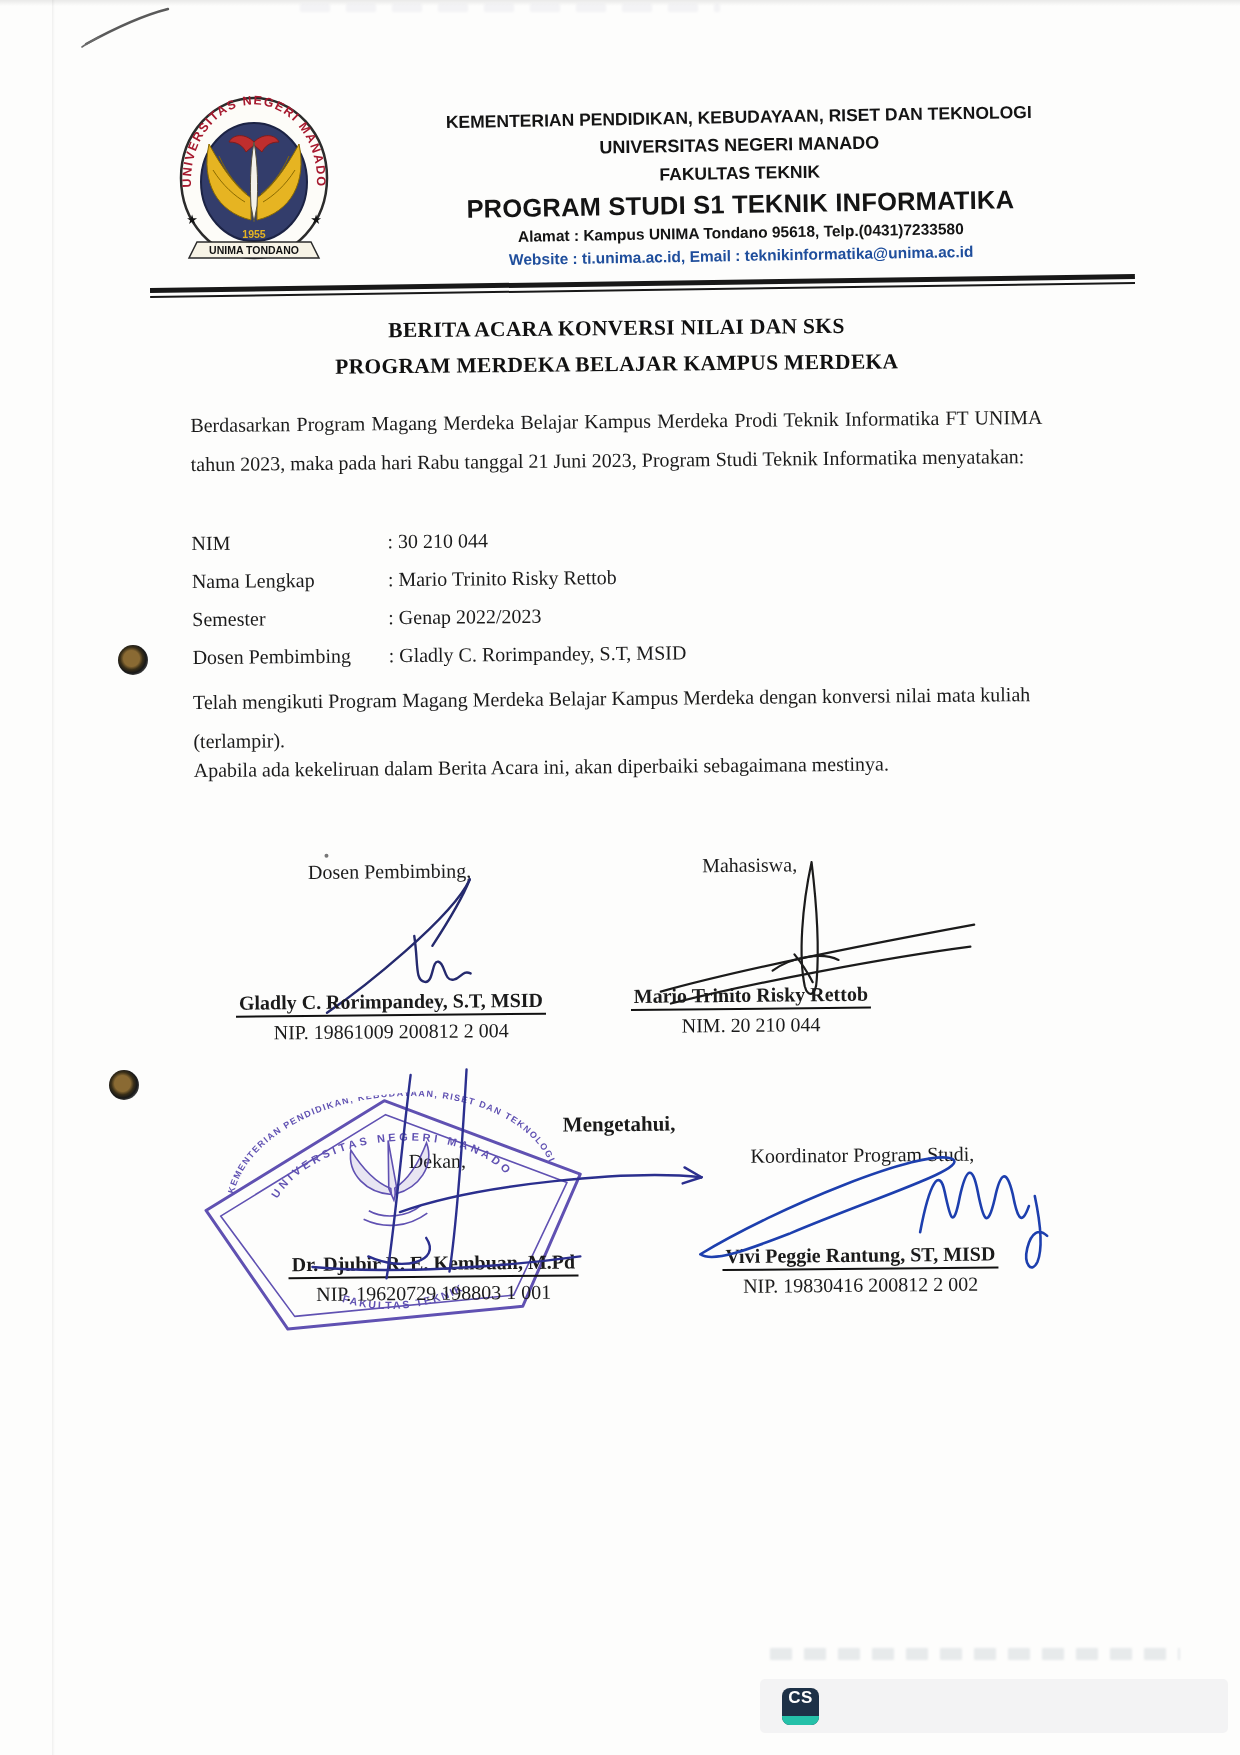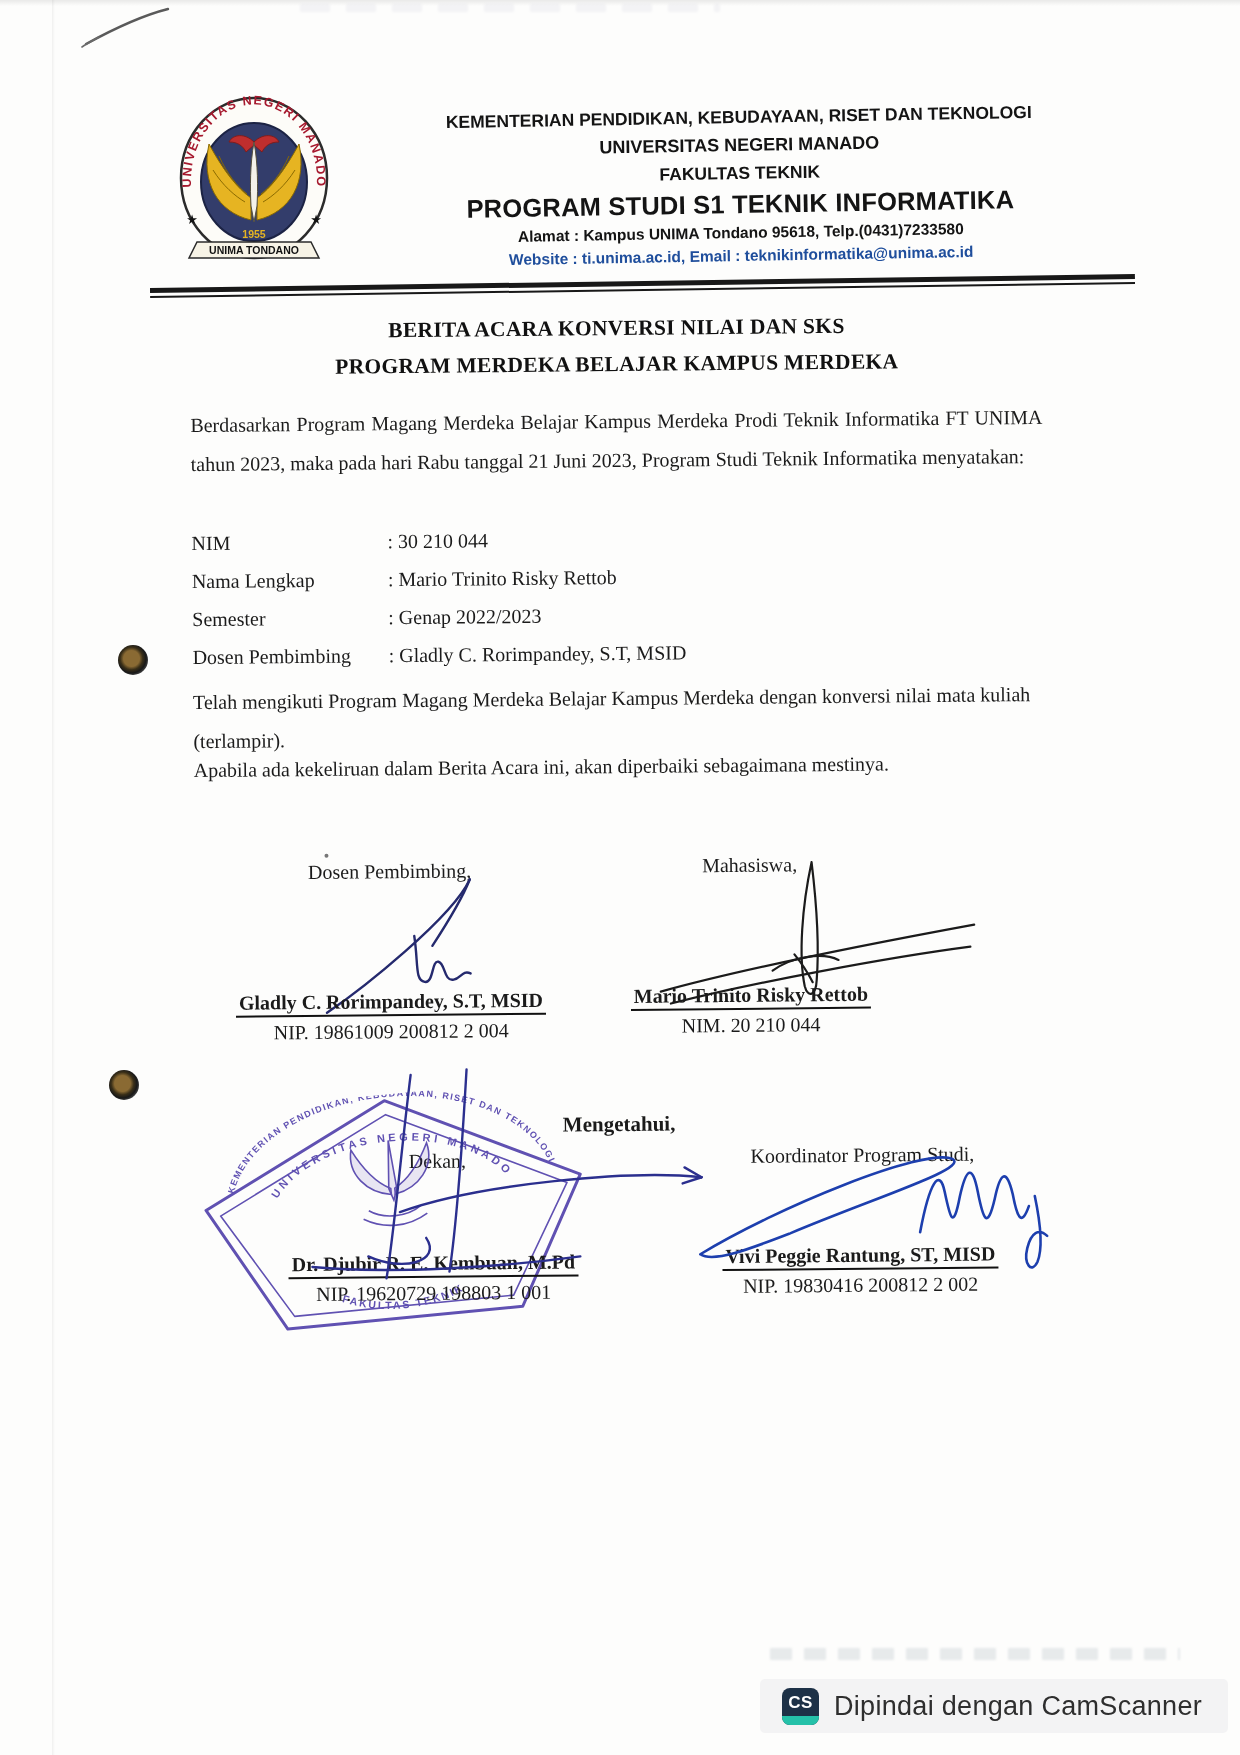--- a/index.html
+++ b/index.html
@@ -67,21 +67,21 @@
 
   
   .ghost{position:absolute;left:770px;top:1648px;width:410px;height:12px;opacity:.16;filter:blur(1px);
     background:repeating-linear-gradient(to right,#7a8a9a 0 22px,rgba(0,0,0,0) 22px 34px);}
   .ghost2{position:absolute;left:300px;top:4px;width:420px;height:8px;opacity:.08;filter:blur(1px);
     background:repeating-linear-gradient(to right,#88a 0 30px,rgba(0,0,0,0) 30px 46px);}
   .scanbar{position:absolute;left:760px;top:1679px;width:468px;height:54px;border-radius:5px;
     background:#f3f3f4;display:flex;align-items:center;gap:15px;padding-left:22px;box-sizing:border-box;
     font-family:"Liberation Sans",sans-serif;}
   .cs-logo{width:37px;height:37px;border-radius:8px;background:#1d3147;position:relative;
-    display:flex;align-items:center;justify-content:center;flex:none;overflow:hidden;}
+    display:flex;justify-content:center;flex:none;overflow:hidden;}
   .cs-logo .teal{position:absolute;left:0;bottom:0;width:100%;height:9px;background:#25c1a9;}
   .cs-logo .cstxt{color:#fff;font-weight:700;font-size:17px;margin-bottom:6px;letter-spacing:.5px;}
   .scan-text{font-size:27px;color:#2e2e2e;letter-spacing:.3px;}
 </style>
 </head>
 <body>
 
 <div class="page">
   <div class="edge-top"></div>
   <div class="crease"></div>
@@ -260,15 +260,14 @@
     </div>
 
   </div>
 
   <div class="ghost"></div>
   <div class="scanbar">
     <div class="cs-logo">
       <span class="cstxt">CS</span>
       <div class="teal"></div>
     </div>
-    <div class="scan-text">Dipindai dengan CamScanner</div>
   </div>
 </div>
 
 </body></html>

